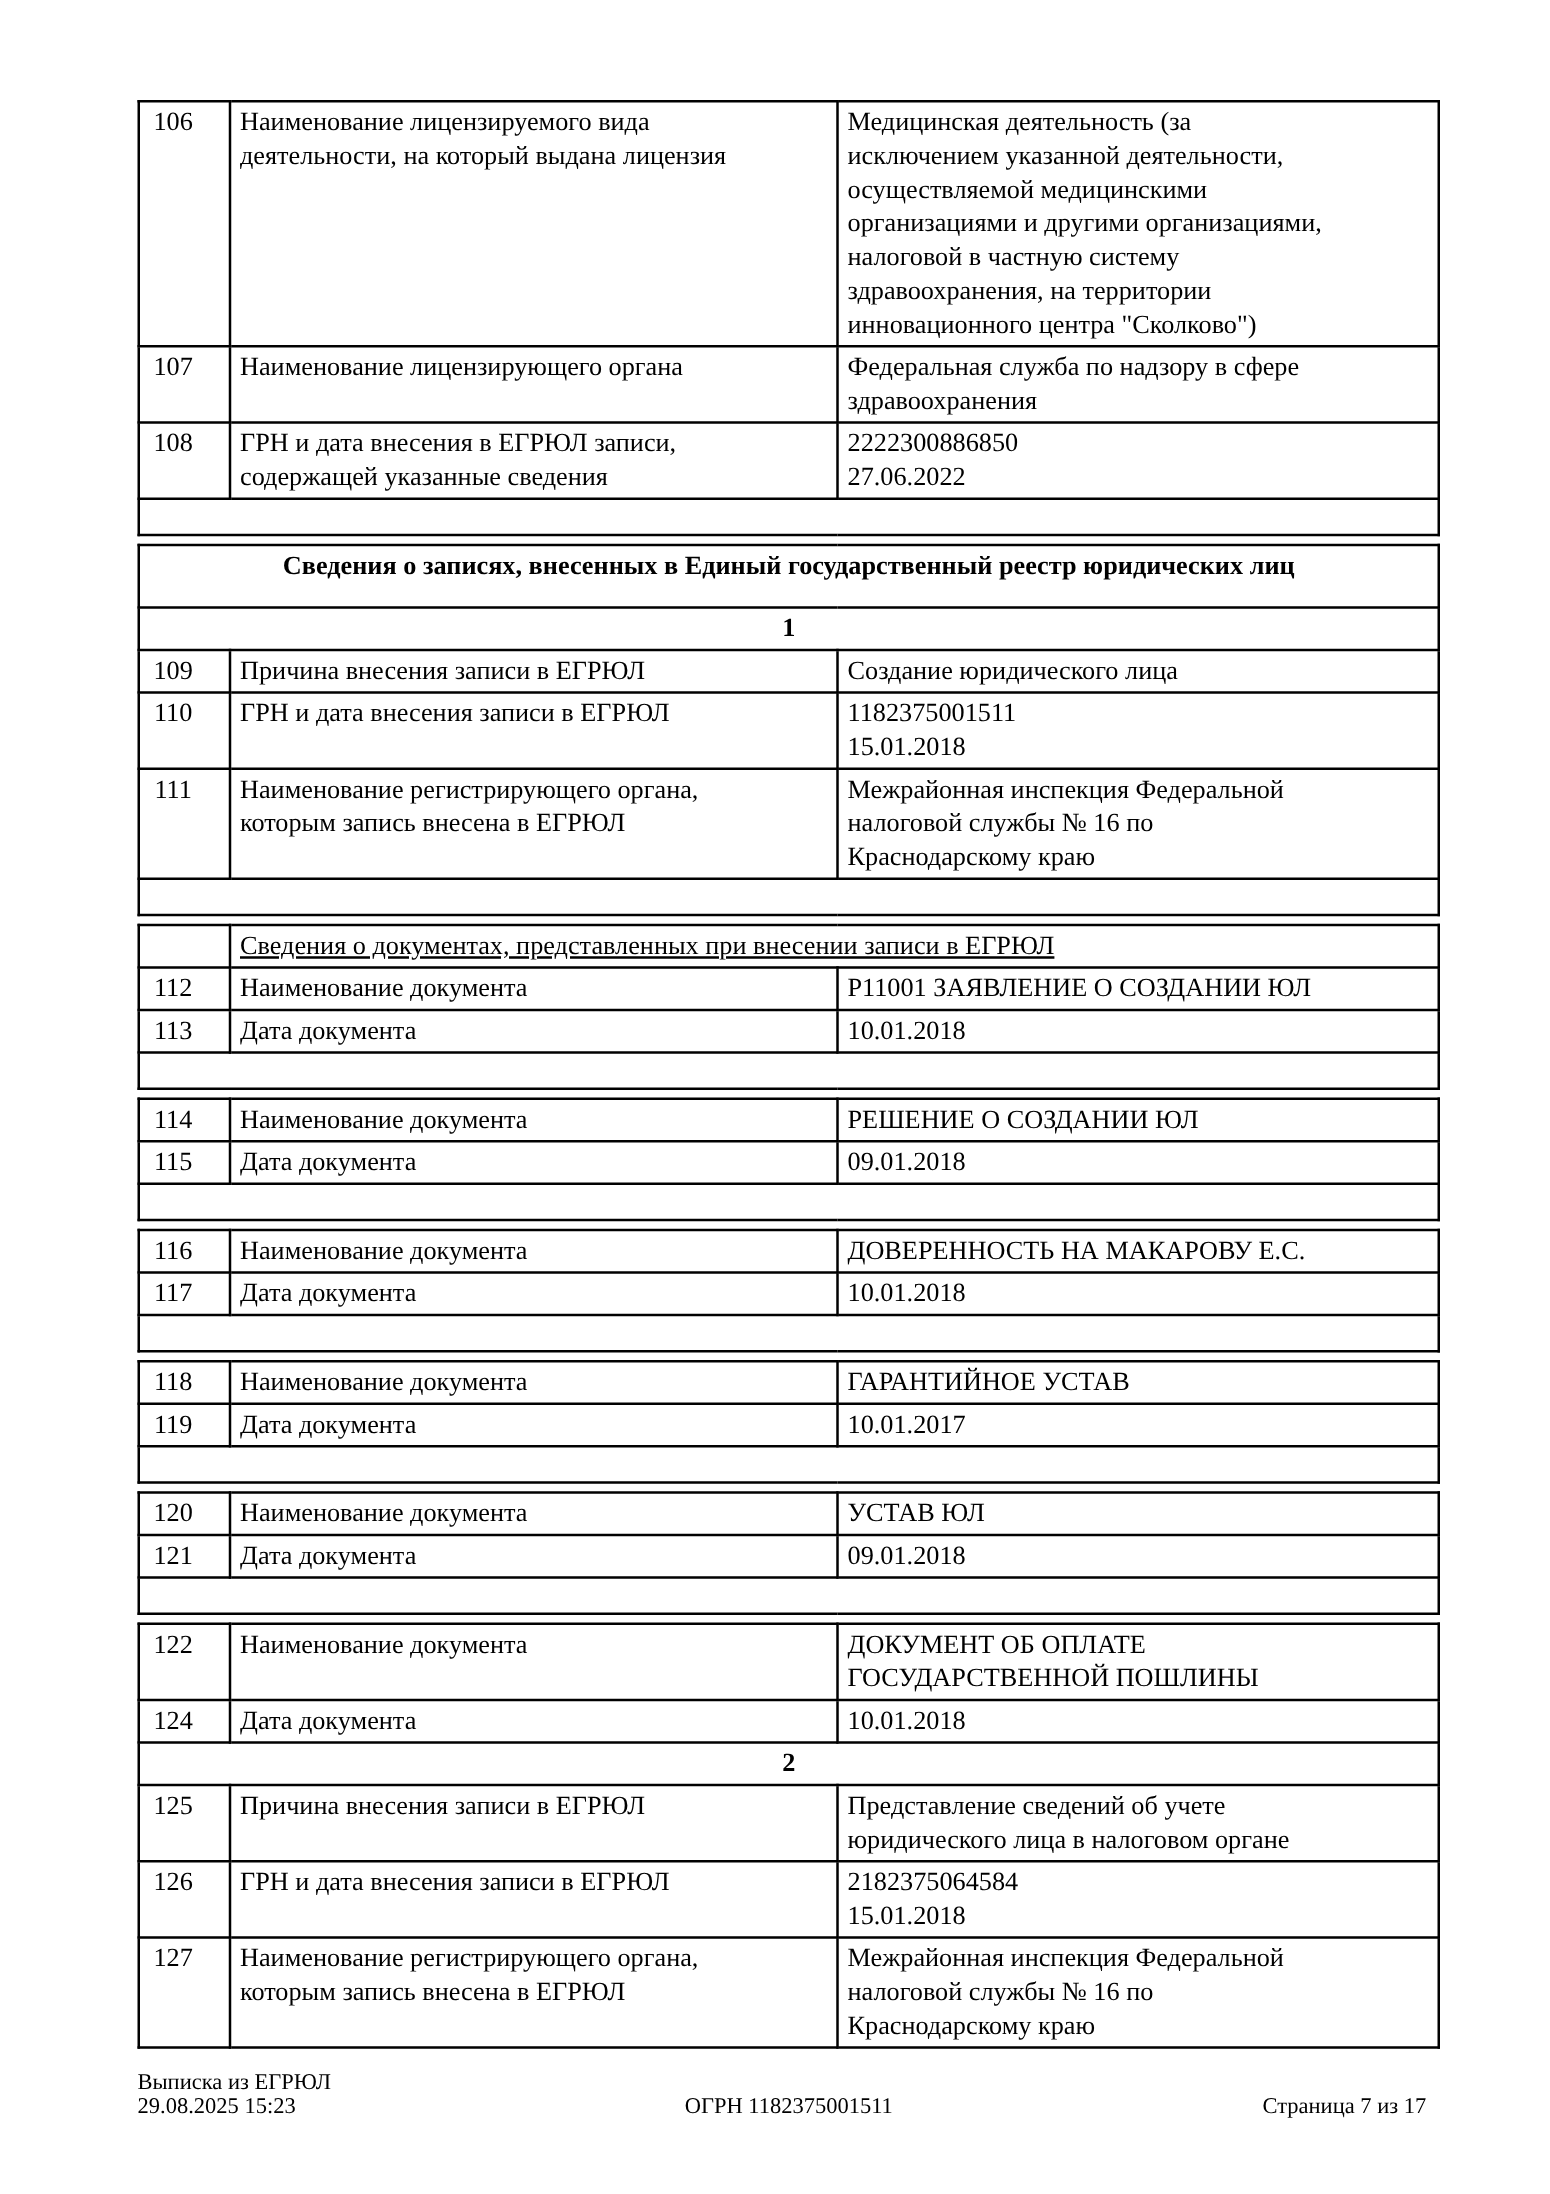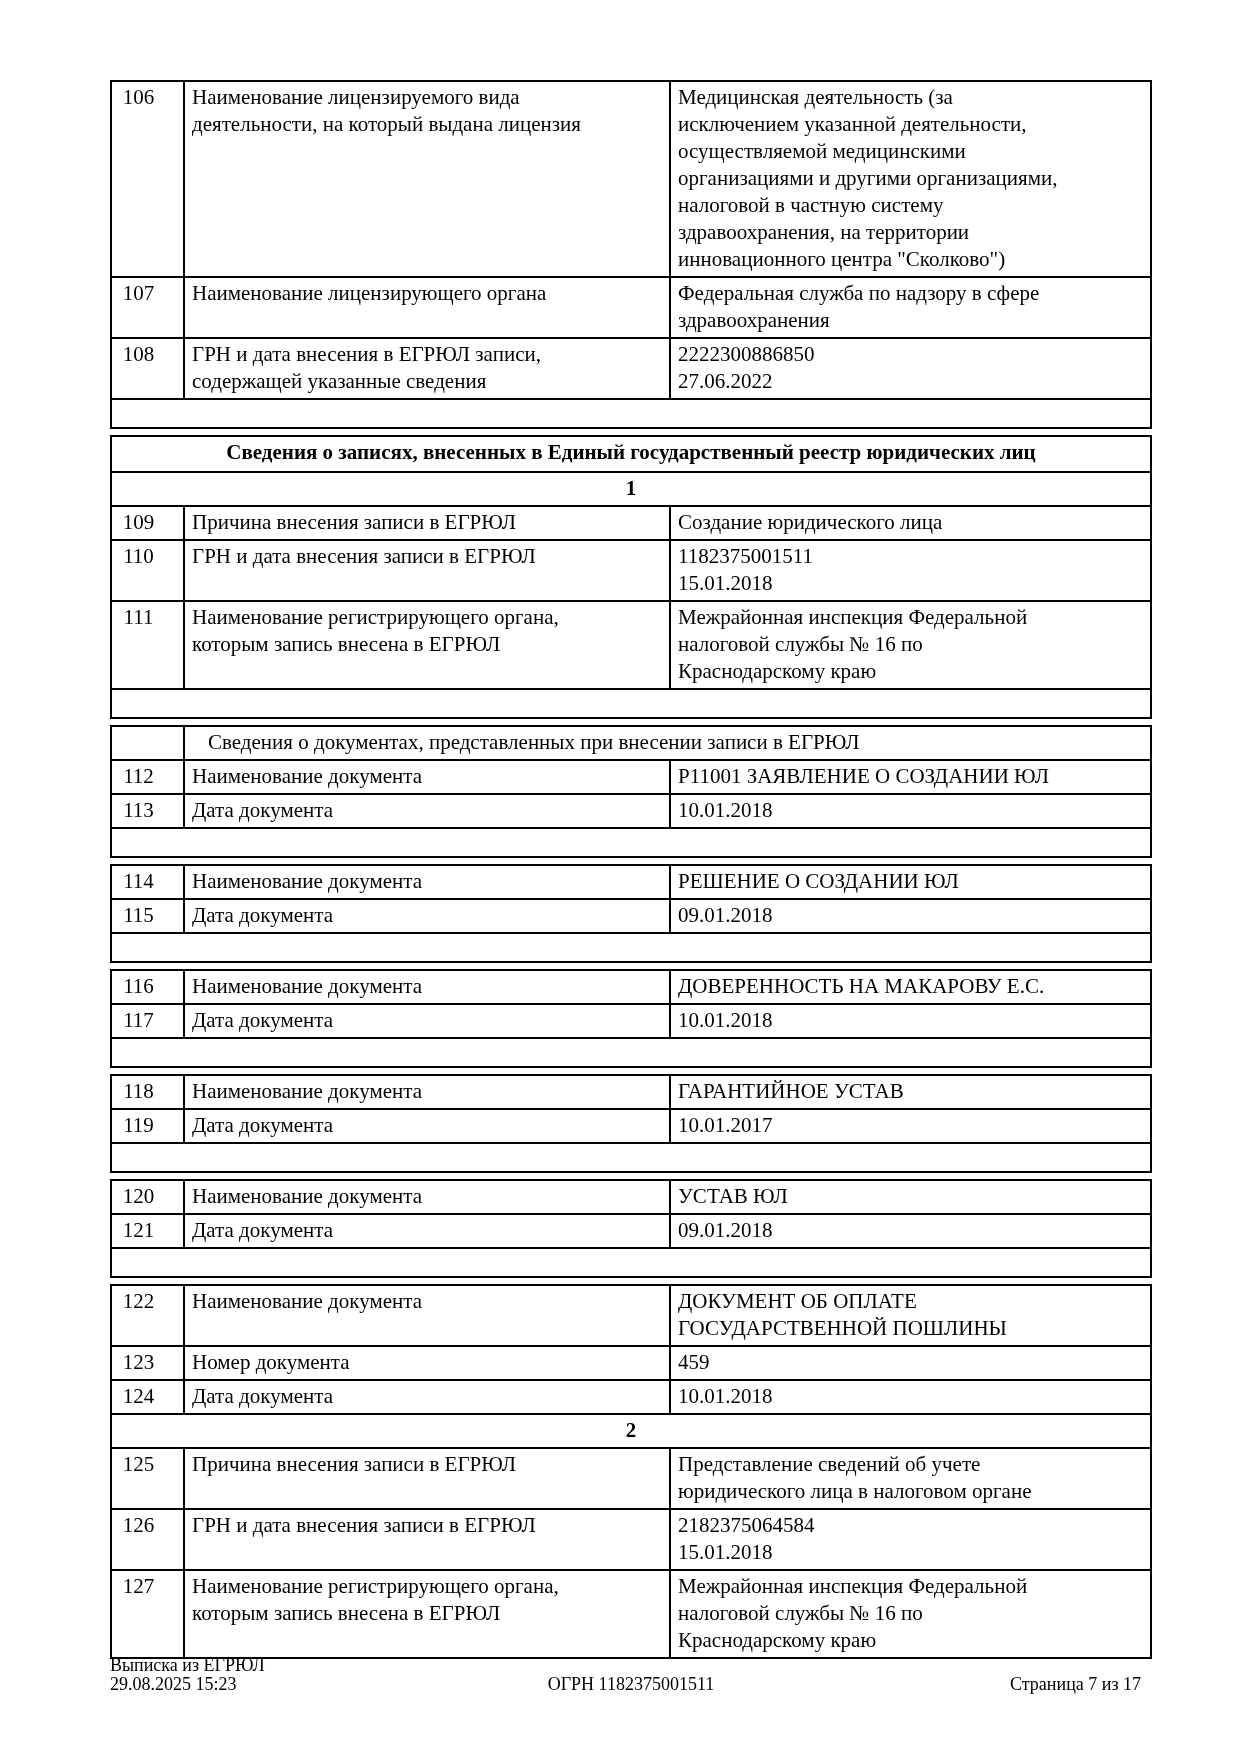--- a/index.html
+++ b/index.html
@@ -20,23 +20,23 @@
   col.w3 { width: 481px; }
   td {
     border: 2px solid #000;
     vertical-align: top;
     font-size: 21px; line-height: 27px;
     white-space: pre-line;
     overflow: hidden;
   }
   td.c1 { text-align: center; padding: 2px 20px 3px 2px; }
   td.c2, td.c3 { padding: 2px 6px 3px 7px; }
-  tr.head td { font-weight: bold; text-align: center; padding: 2px 6px 5px 6px; }
+  tr.head td { font-weight: bold; text-align: center; padding: 2px 6px 19px 6px; }
   tr.recnum td { font-weight: bold; text-align: center; padding: 2px 6px 3px 6px; }
-  tr.subhead td.sub { padding: 2px 6px 3px 23px; }
+  tr.subhead td.sub { padding: 2px 6px 3px 7px; text-decoration: underline; }
   tr.spacer td { height: 29px; padding: 0; }
   .footer {
     position: absolute; left: 110px; right: 88px; top: 1656px; height: 42px;
     font-size: 18px; line-height: 19px;
   }
   .f-left   { position: absolute; left: 0; top: 0; }
   .f-center { position: absolute; left: 0; right: 0; top: 19px; text-align: center; }
   .f-right  { position: absolute; right: 11px; top: 19px; text-align: right; }
 </style>
 </head>
@@ -246,25 +246,20 @@
         <col class="w3">
       </colgroup>
     <tbody>
       <tr>
         <td class="c1">122</td>
         <td class="c2">Наименование документа</td>
         <td class="c3">ДОКУМЕНТ ОБ ОПЛАТЕ
 ГОСУДАРСТВЕННОЙ ПОШЛИНЫ</td>
       </tr>
       <tr>
-        <td class="c1">123</td>
-        <td class="c2">Номер документа</td>
-        <td class="c3">459</td>
-      </tr>
-      <tr>
         <td class="c1">124</td>
         <td class="c2">Дата документа</td>
         <td class="c3">10.01.2018</td>
       </tr>
       <tr class="recnum">
         <td colspan="3">2</td>
       </tr>
       <tr>
         <td class="c1">125</td>
         <td class="c2">Причина внесения записи в ЕГРЮЛ</td>

